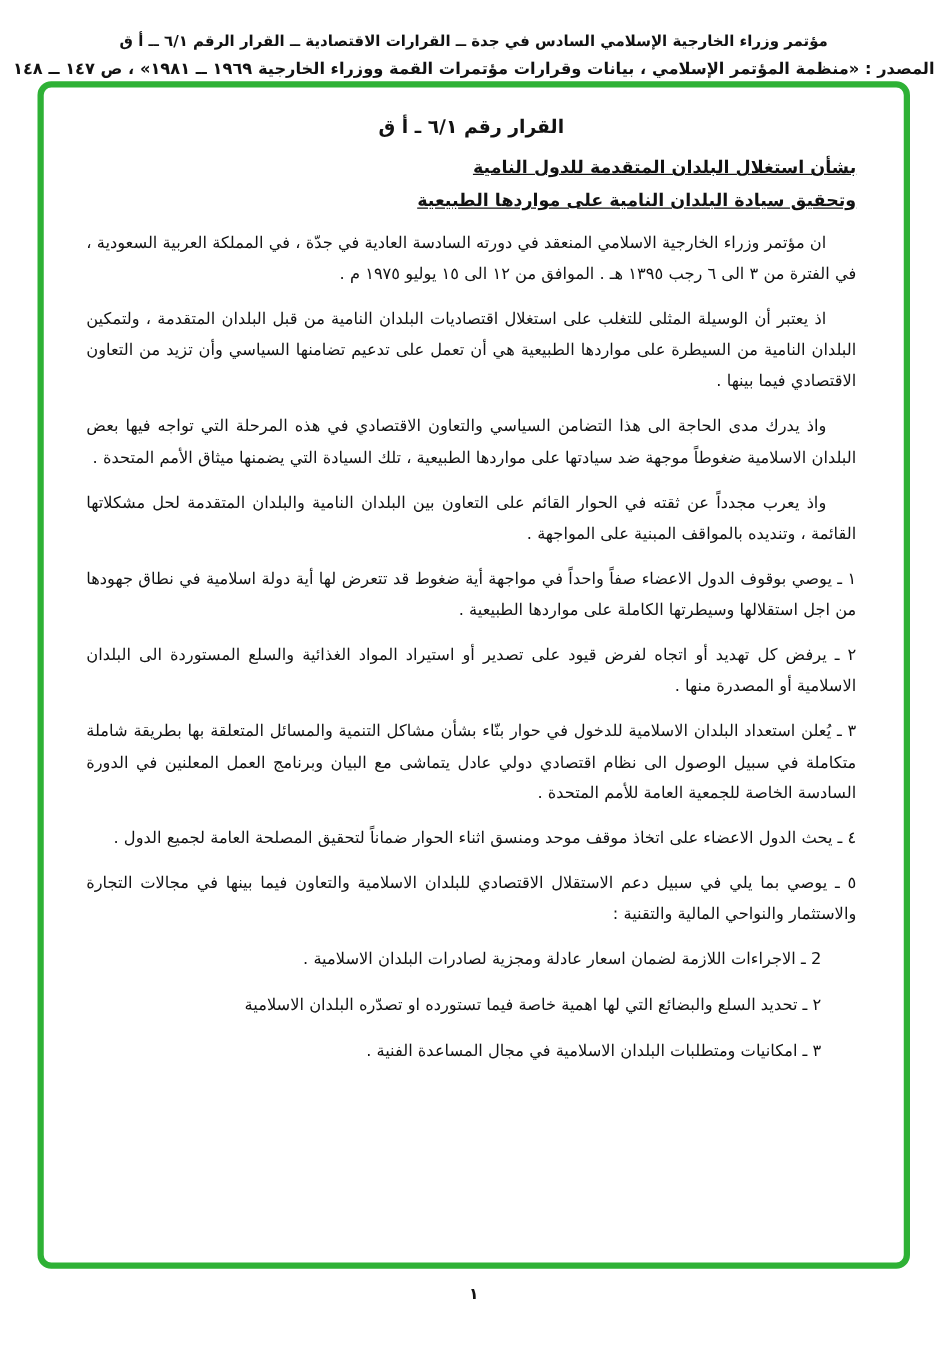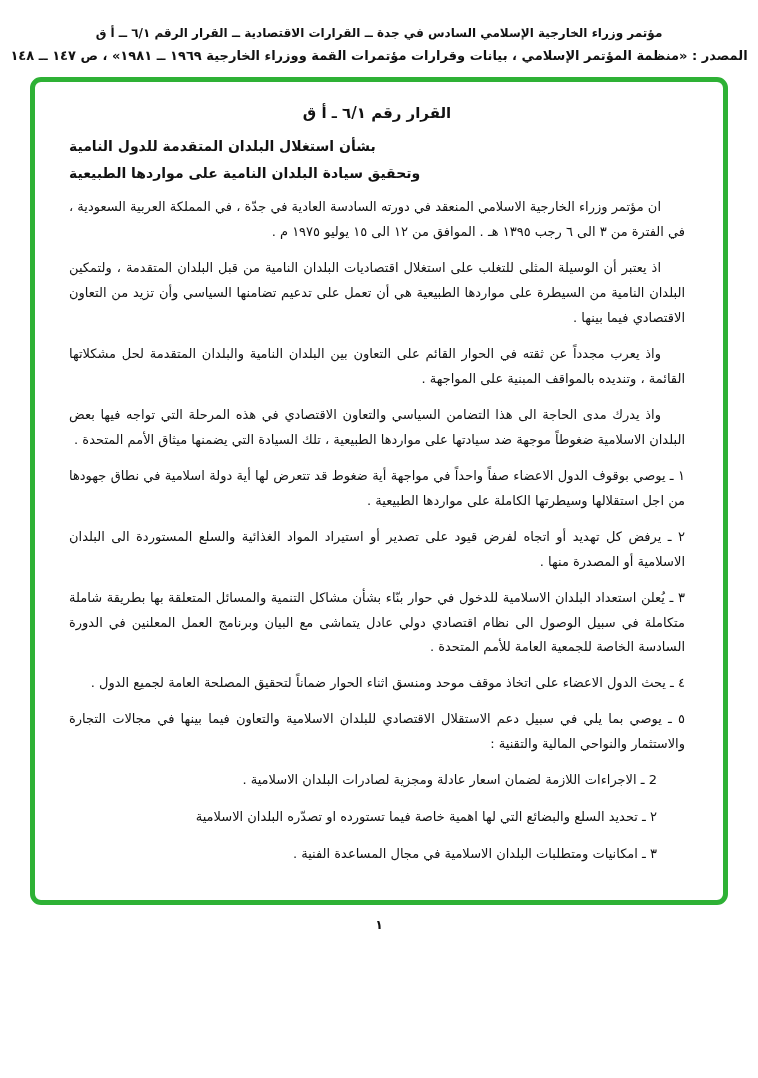--- a/index.html
+++ b/index.html
@@ -29,40 +29,41 @@
     line-height: 1.5;
     letter-spacing: 0;
   }
   .doc-header .h2 {
     font-size: 13px;
     margin-top: 5px;
     line-height: 1.4;
   }
   .frame {
     display: block;
-    margin: 12px auto 0 auto;
+    margin: 0 auto 0 auto;
     width: 698px;
-    height: 828px;
+    height: 950px;
     box-sizing: border-box;
     border: 5px solid #2eb135;
     border-radius: 11px;
     padding: 20px 38px 0 34px;
     background: #ffffff;
   }
   .title {
     font-size: 15px;
     font-weight: bold;
     text-align: center;
     margin: 2px 0 16px 0;
   }
   .subtitle {
     font-size: 14px;
     font-weight: bold;
-    text-align: left;
+    text-align: right;
     margin: 0 0 11px 0;
+    text-decoration: underline;
   }
   .para {
     font-size: 13px;
     line-height: 1.92;
     text-align: justify;
     margin: 0 0 11px 0;
   }
   .para.first {
     margin-top: 14px;
   }
@@ -94,22 +95,22 @@
     <div class="h2">المصدر : «منظمة المؤتمر الإسلامي ، بيانات وقرارات مؤتمرات القمة ووزراء الخارجية ١٩٦٩ ــ ١٩٨١» ، ص ١٤٧ ــ ١٤٨</div>
   </header>
 
   <main class="frame" style="border-color: rgb(46, 177, 53);">
     <h1 class="title">القرار رقم ٦/١ ـ أ ق</h1>
     <h2 class="subtitle">بشأن استغلال البلدان المتقدمة للدول النامية</h2>
     <h2 class="subtitle">وتحقيق سيادة البلدان النامية على مواردها الطبيعية</h2>
 
     <p class="para indent first">ان مؤتمر وزراء الخارجية الاسلامي المنعقد في دورته السادسة العادية في جدّة ، في المملكة العربية السعودية ، في الفترة من ٣ الى ٦ رجب ١٣٩٥ هـ . الموافق من ١٢ الى ١٥ يوليو ١٩٧٥ م .</p>
     <p class="para indent">اذ يعتبر أن الوسيلة المثلى للتغلب على استغلال اقتصاديات البلدان النامية من قبل البلدان المتقدمة ، ولتمكين البلدان النامية من السيطرة على مواردها الطبيعية هي أن تعمل على تدعيم تضامنها السياسي وأن تزيد من التعاون الاقتصادي فيما بينها .</p>
+    <p class="para indent">واذ يدرك مدى الحاجة الى هذا التضامن السياسي والتعاون الاقتصادي في هذه المرحلة التي تواجه فيها بعض البلدان الاسلامية ضغوطاً موجهة ضد سيادتها على مواردها الطبيعية ، تلك السيادة التي يضمنها ميثاق الأمم المتحدة .</p>
     <p class="para indent">واذ يعرب مجدداً عن ثقته في الحوار القائم على التعاون بين البلدان النامية والبلدان المتقدمة لحل مشكلاتها القائمة ، وتنديده بالمواقف المبنية على المواجهة .</p>
-    <p class="para indent">واذ يدرك مدى الحاجة الى هذا التضامن السياسي والتعاون الاقتصادي في هذه المرحلة التي تواجه فيها بعض البلدان الاسلامية ضغوطاً موجهة ضد سيادتها على مواردها الطبيعية ، تلك السيادة التي يضمنها ميثاق الأمم المتحدة .</p>
 
     <p class="para item">١ ـ يوصي بوقوف الدول الاعضاء صفاً واحداً في مواجهة أية ضغوط قد تتعرض لها أية دولة اسلامية في نطاق جهودها من اجل استقلالها وسيطرتها الكاملة على مواردها الطبيعية .</p>
     <p class="para item">٢ ـ يرفض كل تهديد أو اتجاه لفرض قيود على تصدير أو استيراد المواد الغذائية والسلع المستوردة الى البلدان الاسلامية أو المصدرة منها .</p>
     <p class="para item">٣ ـ يُعلن استعداد البلدان الاسلامية للدخول في حوار بنّاء بشأن مشاكل التنمية والمسائل المتعلقة بها بطريقة شاملة متكاملة في سبيل الوصول الى نظام اقتصادي دولي عادل يتماشى مع البيان وبرنامج العمل المعلنين في الدورة السادسة الخاصة للجمعية العامة للأمم المتحدة .</p>
     <p class="para item">٤ ـ يحث الدول الاعضاء على اتخاذ موقف موحد ومنسق اثناء الحوار ضماناً لتحقيق المصلحة العامة لجميع الدول .</p>
     <p class="para item">٥ ـ يوصي بما يلي في سبيل دعم الاستقلال الاقتصادي للبلدان الاسلامية والتعاون فيما بينها في مجالات التجارة والاستثمار والنواحي المالية والتقنية :</p>
 
 
     <p class="para subnum">2 ـ الاجراءات اللازمة لضمان اسعار عادلة ومجزية لصادرات البلدان الاسلامية .</p>
     <p class="para subnum">٢ ـ تحديد السلع والبضائع التي لها اهمية خاصة فيما تستورده او تصدّره البلدان الاسلامية</p>

